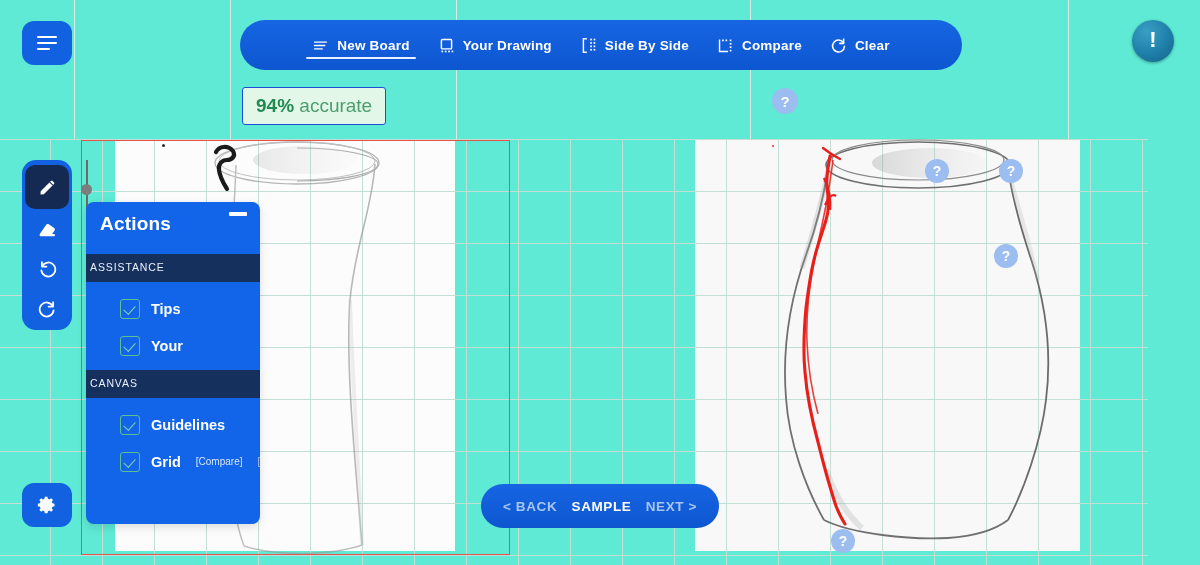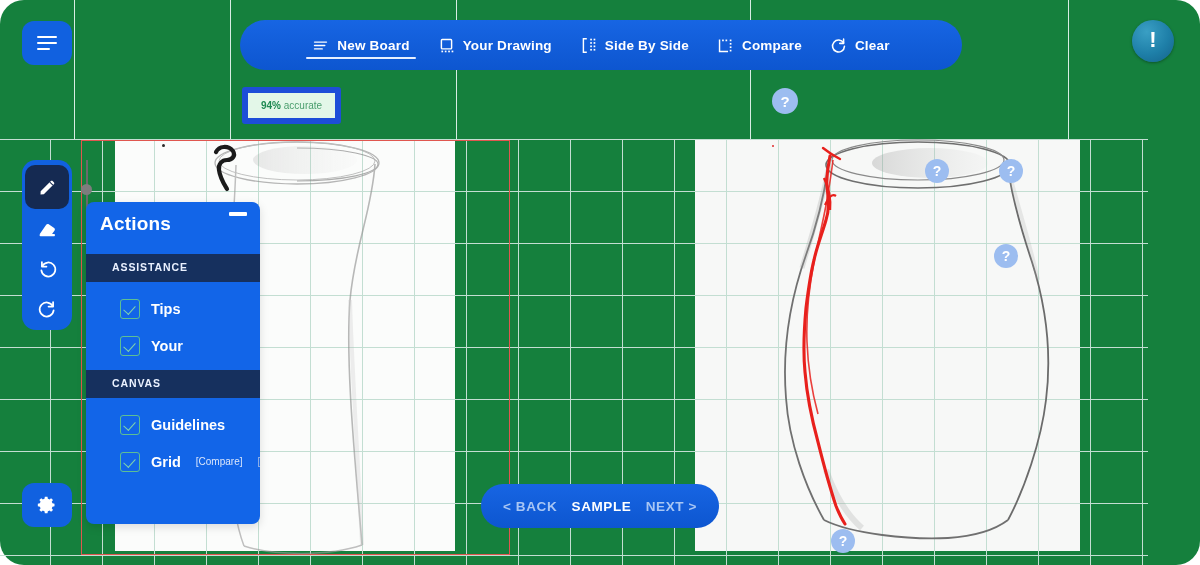--- a/index.html
+++ b/index.html
@@ -3,21 +3,21 @@
 <meta charset="utf-8">
 <title>Drawing Board</title>
 <style>
   * { box-sizing: border-box; margin: 0; padding: 0; }
   html, body {
     width: 1200px; height: 565px;
     overflow: hidden;
     background: #ffffff;
     font-family: "Liberation Sans", sans-serif;
   }
-  #app { position: relative; width: 1200px; height: 565px; background:#15803d;border-radius:24px; }
+  #app { position: relative; width: 1200px; height: 565px; background:#5eead4; }
 
   
   .canvas-area {
     position: absolute; left: 0; top: 0; width: 1200px; height: 565px;
     overflow: hidden;
   }
   .guide-cols {
     position: absolute; left:0; top:0; width:1200px; height:139px;
   }
   .guide-col {
@@ -105,23 +105,23 @@
     background: radial-gradient(circle at 35% 28%, #3a9fc4 0%, #1e7fa8 55%, #15628a 100%);
     box-shadow: 0 1px 3px rgba(0,0,0,.35);
     display:flex; align-items:center; justify-content:center;
     cursor: pointer;
   }
   .alert-btn .bang { color:#fff; font-size:22px; font-weight:bold; line-height:1; margin-top:-2px;}
 
   
   .accuracy {
     position: absolute; left: 242px; top: 87px;
-    background: #e3f7e8; border: 6px solid #1d4ed8;
+    background: #e3f7e8; border: 1px solid #1d4ed8;
     border-radius: 3px; padding: 7px 13px;
-    font-size: 10px; color: #4a9e6d;
+    font-size: 19px; color: #4a9e6d;
   }
   .accuracy b { color: #1f8a52; font-weight: bold; }
 
   
   .toolbar {
     position: absolute; left: 22px; top: 160px; width: 50px; height: 170px;
     background: #1161e0; border-radius: 14px;
     display: flex; flex-direction: column; align-items: center;
     padding-top: 5px; gap: 0px;
   }
@@ -149,22 +149,22 @@
   .actions-head {
     position: relative; height: 52px; padding: 11px 14px 0 14px;
   }
   .actions-title { color:#fff; font-size: 19px; font-weight: bold; letter-spacing:.2px; }
   .minimize {
     position: absolute; right: 13px; top: 10px; width: 18px; height: 4px;
     background: #fff; border-radius: 1px; cursor: pointer;
   }
   .sec-head {
     background: #16305e; color: #eaf1ff;
-    font-size: 10.5px; font-weight: bold; letter-spacing: .9px;
-    padding: 7px 26px; height: 28px;
+    font-size: 10.5px; font-weight: normal; letter-spacing: .9px;
+    padding: 7px 4px; height: 28px;
   }
   .opt-row {
     display: flex; align-items: center; gap: 11px;
     padding: 0 14px; height: 37px; cursor: pointer; margin-left: 20px;
   }
   .opt-group { padding: 8px 0 6px 0; }
   .cbx {
     width: 20px; height: 20px; border: 1.6px solid #5dbf94; border-radius: 3px;
     background: transparent; position: relative; flex: 0 0 20px;
   }

